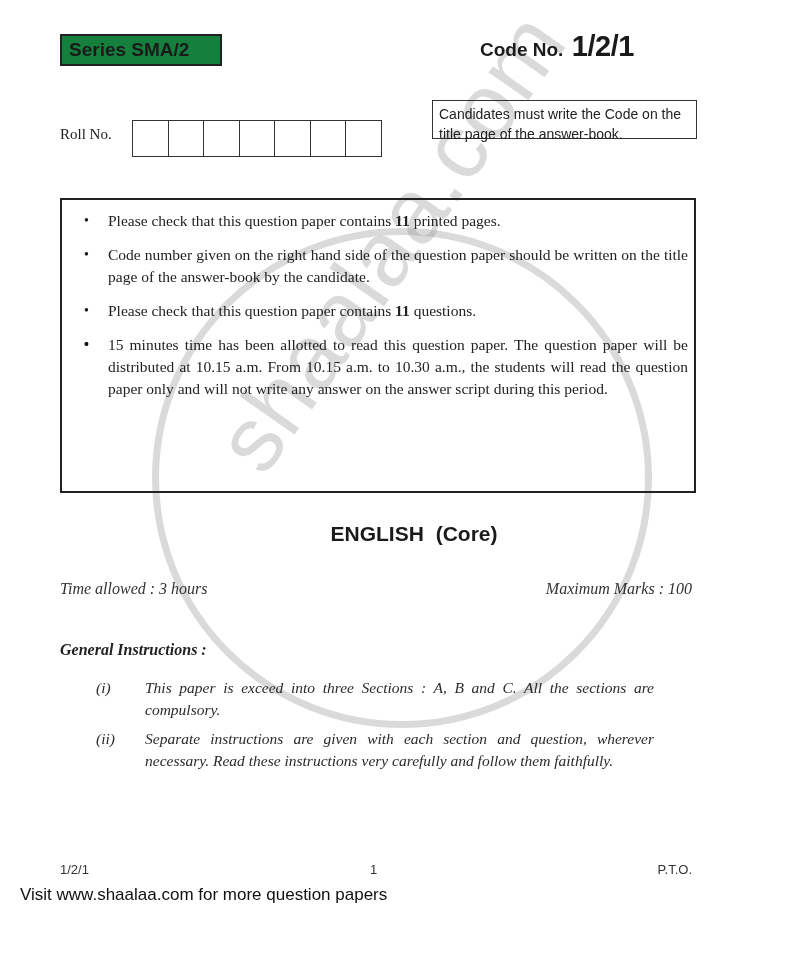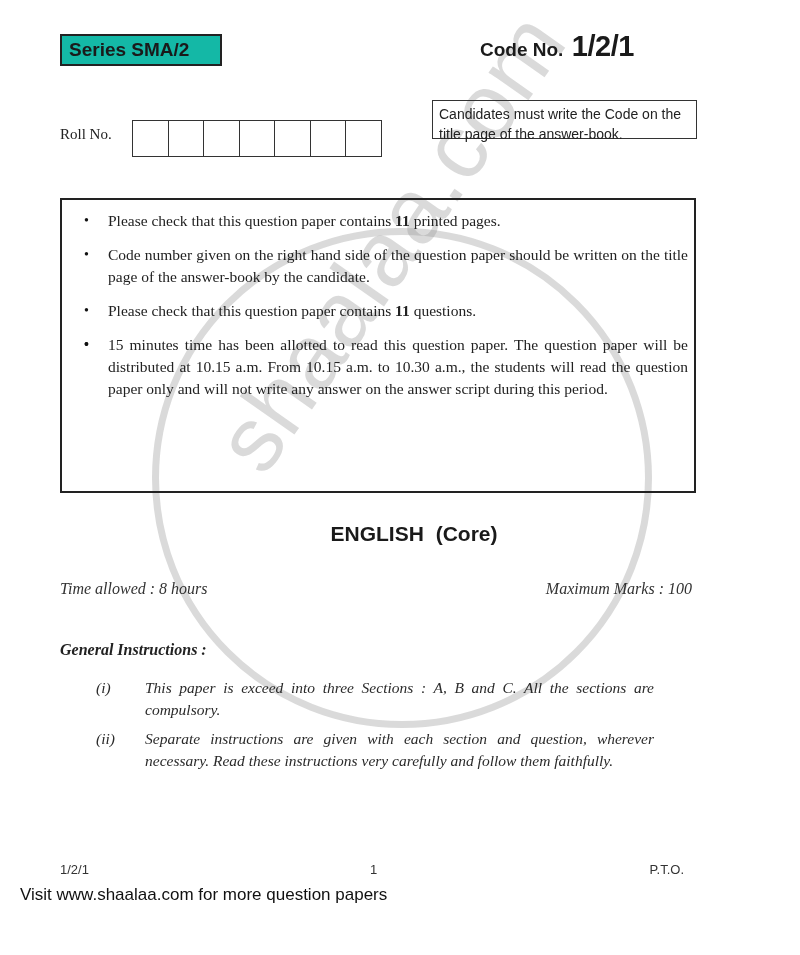--- a/index.html
+++ b/index.html
@@ -4,21 +4,21 @@
   <style>
     * { box-sizing: border-box; margin: 0; padding: 0; }
     html, body { width: 800px; height: 955px; background: #ffffff; overflow: hidden; }
     body { position: relative; color: #1c1c1c; font-family: "DejaVu Serif", serif; }
 
     .abs { position: absolute; }
 
     
     .series-box {
       left: 60px; top: 34px; width: 162px; height: 32px;
-      border: 2px solid #222; background: #14b8a6;
+      border: 2px solid #222; background: #15803d;
       font-family: "Liberation Sans", sans-serif; font-weight: bold;
       font-size: 19px; line-height: 28px; padding-left: 7px; color: #1a1a1a;
     }
     .code-no {
       left: 480px; top: 30px; height: 40px;
       font-family: "Liberation Sans", sans-serif; font-weight: bold; color: #1a1a1a;
       white-space: nowrap;
     }
     .code-no .lbl { font-size: 19px; vertical-align: baseline; }
     .code-no .val { font-size: 29px; margin-left: 4px; letter-spacing: -0.5px; }
@@ -80,21 +80,21 @@
     .gen-item {
       display: flex; font-family: "Liberation Serif", serif; font-style: italic;
       font-size: 15.5px; line-height: 21.5px; color: #2a2a2a; margin-bottom: 8px;
     }
     .gen-item .num { width: 49px; flex: 0 0 49px; }
     .gen-item .txt { flex: 1; text-align: justify; }
 
     
     .foot-code { left: 60px; top: 862px; font-family: "Liberation Sans", sans-serif; font-size: 13px; color: #333; }
     .foot-page { left: 370px; top: 862px; font-family: "Liberation Sans", sans-serif; font-size: 13px; color: #333; }
-    .foot-pto  { right: 116px; top: 862px; font-family: "Liberation Sans", sans-serif; font-size: 13px; color: #333; }
+    .foot-pto  { right: 108px; top: 862px; font-family: "Liberation Sans", sans-serif; font-size: 13px; color: #333; }
     .visit-line {
       left: 20px; top: 885px; font-family: "Liberation Sans", sans-serif; font-size: 17px; color: #111;
     }
 
     
     .watermark {
       left: 152px; top: 228px; width: 500px; height: 500px; border-radius: 50%;
       border: 7px solid rgba(150,150,150,0.35); pointer-events: none;
     }
     .wm-text {
@@ -151,21 +151,21 @@
       <span>15 minutes time has been allotted to read this question paper. The question paper will be distributed at 10.15 a.m. From 10.15 a.m. to 10.30 a.m., the students will read the question paper only and will not write any answer on  the answer script during this period.</span>
     </li>
   </ul>
 </div>
 
 <div class="abs subject">
   <span>ENGLISH</span>
   <span class="core">(Core)</span>
 </div>
 
-<div class="abs time-allowed">Time allowed : 8 hours</div>
+<div class="abs time-allowed">Time allowed : 3 hours</div>
 <div class="abs max-marks">Maximum Marks : 100</div>
 
 <div class="abs gen-instr-title">General Instructions :</div>
 <ul class="abs gen-list">
   <li class="gen-item">
     <span class="num">(i)</span>
     <span class="txt">This paper is exceed into three Sections : A, B and C. All the sections are compulsory.</span>
   </li>
   <li class="gen-item">
     <span class="num">(ii)</span>

